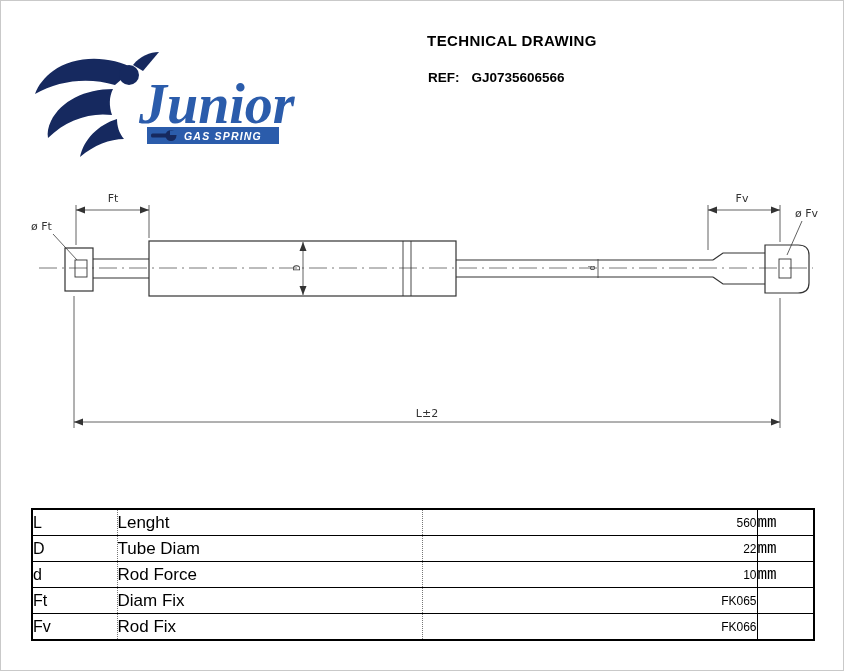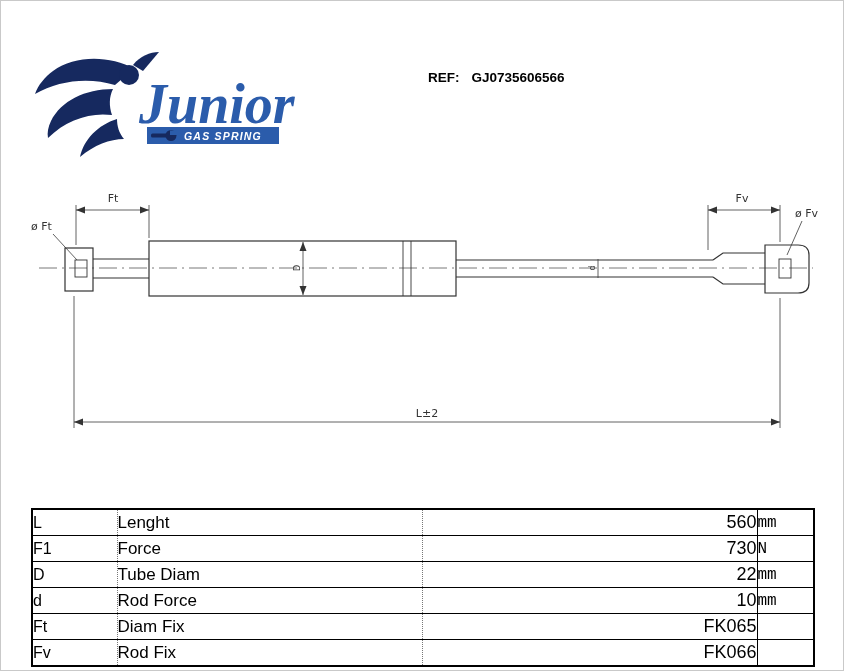--- a/index.html
+++ b/index.html
@@ -31,21 +31,21 @@
   table.spec {
     position:absolute; left:30px; top:507px; width:782px;
     border-collapse:collapse; table-layout:fixed; border:2px solid #000;
   }
   table.spec td {
     border-top:1px solid #000; height:25px; padding:0 0 0 0;
     white-space:nowrap; overflow:hidden; vertical-align:middle;
   }
   td.sym  { font-size:16px; padding-left:4px;  border-right:1px dotted #777; }
   td.name { font-size:17px; padding-left:6px;  border-right:1px dotted #777; }
-  td.val  { font-size:18px; padding-right:5px; text-align:right; border-right:1px solid #000; }
+  td.val  { font-size:12px; padding-right:5px; text-align:right; border-right:1px solid #000; }
   td.unit { font-size:16px; padding-left:3px;font-family:Liberation Mono, monospace; }
 </style>
 </head>
 <body>
 
 <div class="page">
 
   <svg class="logo-svg" width="290" height="118" viewBox="0 0 290 118">
     <g fill="#16295f">
       <path d="M112 22 C 86 8, 52 8, 30 24 C 22 30, 15 38, 12 47 C 36 33, 66 30, 92 38 C 99 32, 106 26, 112 22 Z"></path>
@@ -57,20 +57,21 @@
     <text x="116" y="76" font-family="Liberation Serif, serif" font-style="italic" font-weight="bold" font-size="56" fill="#2b5cab">Junior</text>
     <rect x="124" y="80" width="132" height="17" fill="#2b5cab"></rect>
     <g>
       <rect x="128" y="86.5" width="17" height="4" rx="1.5" fill="#16295f"></rect>
       <circle cx="148" cy="88.5" r="5.5" fill="#16295f"></circle>
       <rect x="147" y="83.5" width="7" height="4.5" fill="#2b5cab"></rect>
     </g>
     <text x="161" y="92.5" font-size="10.5" font-weight="bold" font-style="italic" letter-spacing="1.2" fill="#ffffff">GAS SPRING</text>
   </svg>
 
+  <div class="title">TECHNICAL DRAWING</div>
   <div class="ref">
     <span>REF:</span><span class="val">GJ0735606566</span>
   </div>
 
   <svg class="drawing" width="844" height="300" viewBox="0 170 844 300">
     <defs>
       <marker id="arrow" markerUnits="userSpaceOnUse" markerWidth="10" markerHeight="8" refX="9.5" refY="4" orient="auto-start-reverse">
         <path d="M0.5 0.5 L9.5 4 L0.5 7.5 Z" fill="#333"></path>
       </marker>
     </defs>
@@ -151,26 +152,20 @@
         <col style="width:57px">
     </colgroup>
     <tbody>
       <tr>
         <td class="sym">L</td>
         <td class="name">Lenght</td>
         <td class="val">560</td>
         <td class="unit">mm</td>
       </tr>
       <tr>
-        <td class="sym">F1</td>
-        <td class="name">Force</td>
-        <td class="val">730</td>
-        <td class="unit">N</td>
-      </tr>
-      <tr>
         <td class="sym">D</td>
         <td class="name">Tube Diam</td>
         <td class="val">22</td>
         <td class="unit">mm</td>
       </tr>
       <tr>
         <td class="sym">d</td>
         <td class="name">Rod Force</td>
         <td class="val">10</td>
         <td class="unit">mm</td>

